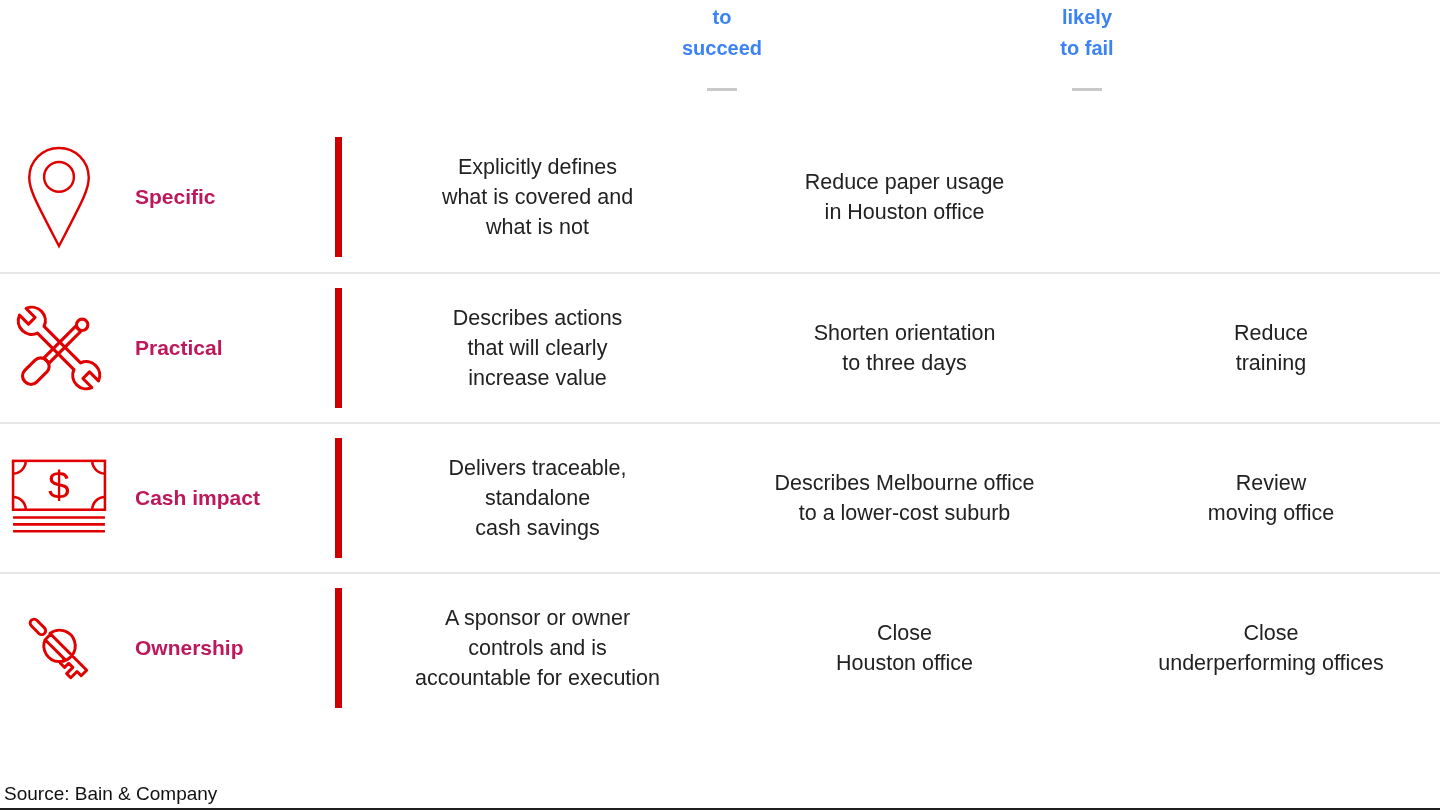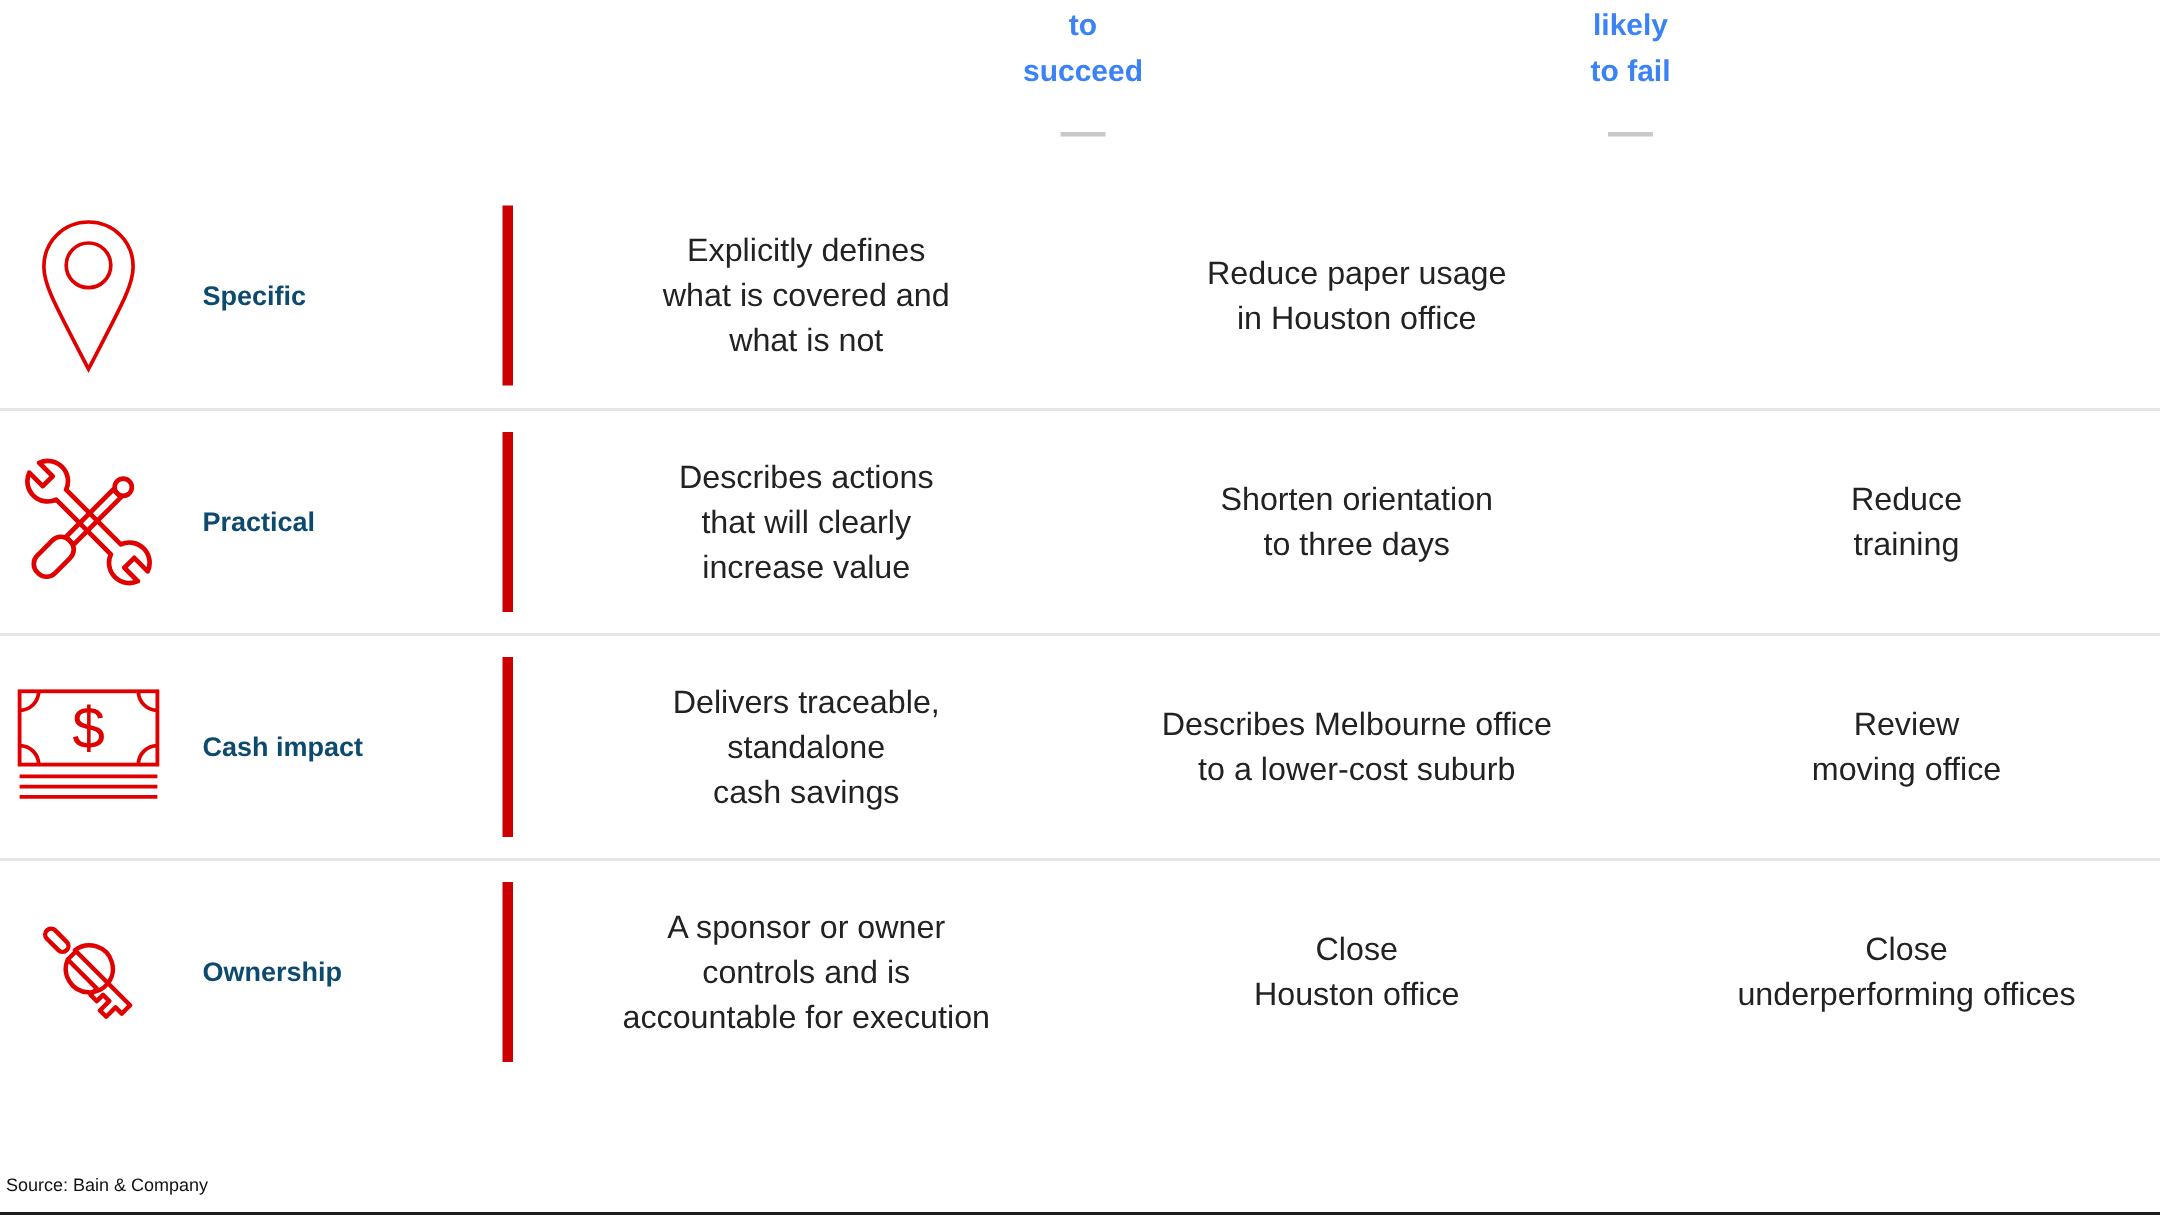--- a/index.html
+++ b/index.html
@@ -11,24 +11,24 @@
   
   .hdr { height:122px; }
   .hcell { height:91px; display:flex; align-items:flex-end; justify-content:center; border-bottom:3px solid #c9c9c9; box-sizing:border-box; }
   .htext { margin-bottom:24px; text-align:center; font-weight:bold; font-size:20px; line-height:31px; color:#3b82f6; white-space:pre-line; }
   
   .row { height:150px; }
   .row.divided { border-top:2px solid #e6e6e6; }
   .cell { display:flex; align-items:center; justify-content:center; }
   .icon-cell { padding-right:12px; }
   .label-cell { justify-content:flex-start; padding-left:5px; }
-  .label { font-size:18px; font-weight:bold; color:#0c4a6e; }
+  .label { font-size:21px; font-weight:bold; color:#be185d; }
   .redbar { width:7px; height:120px; background:#cc0000; margin-left:3px; margin-right:auto; }
   .body-text { font-size:21.5px; line-height:30px; color:#222222; text-align:center; white-space:pre-line; }
-  .source { position:absolute; left:4px; top:783px; font-size:12px; color:#111111; }
+  .source { position:absolute; left:4px; top:783px; font-size:19px; color:#111111; }
   .bottom-rule { position:absolute; left:0; bottom:0; width:100%; height:2px; background:#1f1f1f; }
   svg { display:block; }
 </style>
 </head>
 <body>
 
 <div class="sheet">
 
   <div class="grid hdr">
     <div></div>

